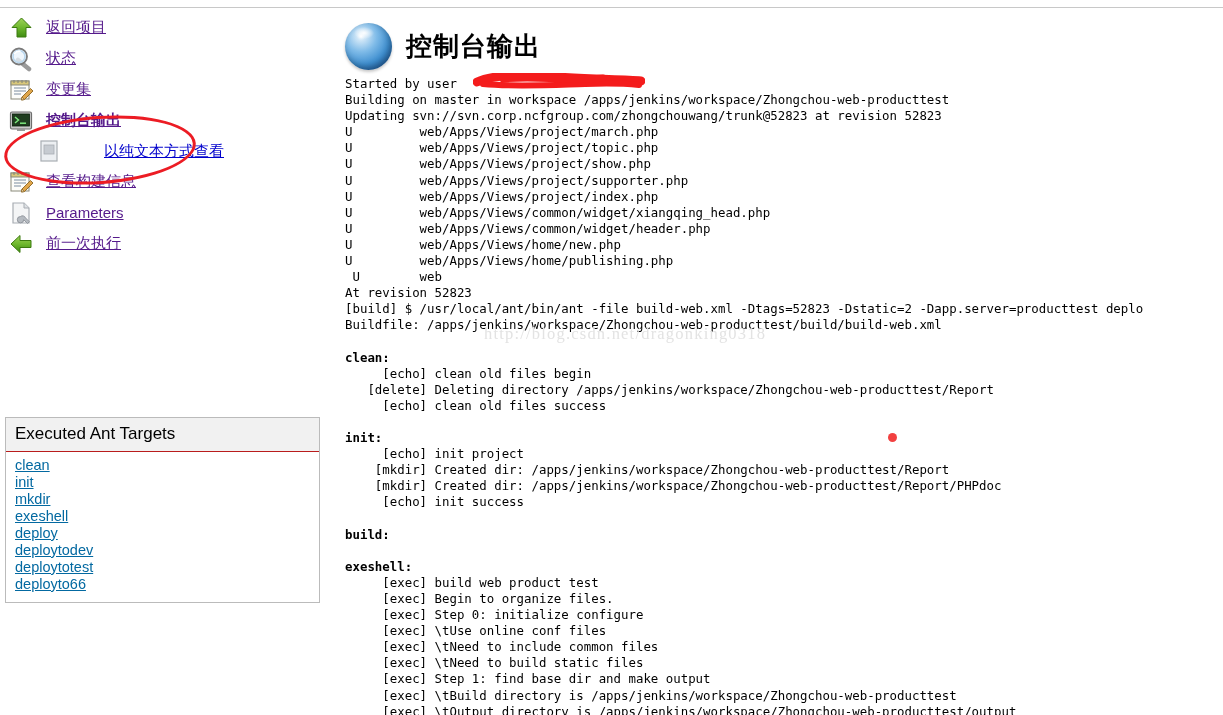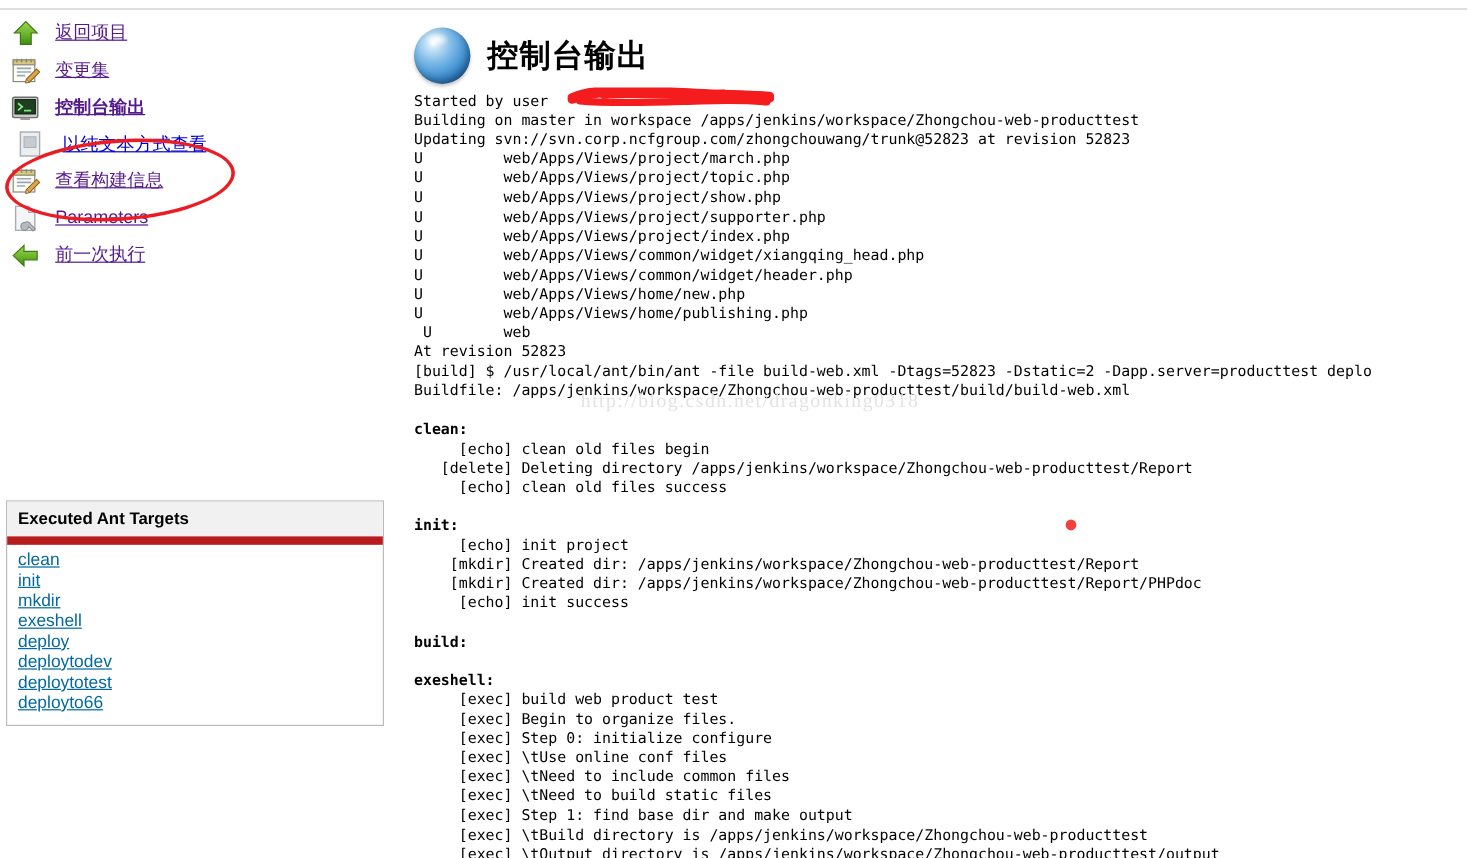--- a/index.html
+++ b/index.html
@@ -25,21 +25,21 @@
   
   #sidebar {
     position: absolute; left: 0; top: 12px;
     width: 325px;
   }
   .task {
     display: flex; align-items: center;
     height: 31px;
     padding-left: 8px;
   }
-  .task.sub { padding-left: 12px; height: 30px; }
+  .task.sub { padding-left: 36px; height: 30px; gap: 28px; }
   .task-icon {
     width: 28px; height: 26px;
     flex: 0 0 28px;
     position: relative;
     margin-right: 10px;
   }
   .task.sub .task-icon { margin-right: 12px; }
   .task-link {
     font-size: 14.5px;
     text-decoration: underline;
@@ -52,24 +52,24 @@
 
   
   #ant-panel {
     position: absolute; left: 5px; top: 417px;
     width: 315px;
     border: 1px solid #bbbbbb;
     background: #ffffff;
   }
   #ant-panel-header {
     background: #f1f1f1;
-    border-bottom: 7px solid #b91c1c;
+    border-bottom: 1px solid #b91c1c;
     padding: 6px 9px 7px 9px;
-    font-size: 14px;
-    font-weight: bold;
+    font-size: 17px;
+    font-weight: normal;
     color: #000;
   }
   #ant-panel-body {
     padding: 5px 9px 9px 9px;
   }
   .ant-target {
     display: block;
     font-size: 14.5px;
     color: #0369a1;
     text-decoration: underline;
@@ -182,20 +182,31 @@
               <linearGradient id="ga" x1="0" y1="0" x2="0" y2="1">
                 <stop offset="0" stop-color="#9fd45a"></stop>
                 <stop offset="0.5" stop-color="#6fb82e"></stop>
                 <stop offset="1" stop-color="#3f8c12"></stop>
               </linearGradient>
             </defs>
             <path d="M13.5 3 L23 12.5 L18 12.5 L18 22 L9 22 L9 12.5 L4 12.5 Z" fill="url(#ga)" stroke="#3c7a10" stroke-width="1"></path>
           </svg>
         </span>
         <a class="task-link cn visited" style="font-weight: normal;">返回项目</a>
+      </div>
+      <div class="task">
+        <span class="task-icon">
+          <svg class="ic" viewBox="0 0 28 26">
+            <line x1="10" y1="14" x2="21" y2="23" stroke="#9a9a9a" stroke-width="4.5" stroke-linecap="round"></line>
+            <circle cx="11" cy="10.5" r="8" fill="#eaf3fb" fill-opacity="0.75" stroke="#7a7a7a" stroke-width="1.8"></circle>
+            <circle cx="11" cy="10.5" r="6" fill="none" stroke="#b9d7ee" stroke-width="1.6"></circle>
+            <path d="M6.5 7.5 A6 6 0 0 1 12 5.2" fill="none" stroke="#ffffff" stroke-width="1.6" stroke-linecap="round"></path>
+          </svg>
+        </span>
+        <a class="task-link cn visited" style="font-weight: normal;">状态</a>
       </div>
       <div class="task">
         <span class="task-icon">
           <svg class="ic" viewBox="0 0 28 26">
             <rect x="3" y="4" width="18" height="18" fill="#fdfdfa" stroke="#8a8a7a" stroke-width="1"></rect>
             <rect x="3" y="4" width="18" height="4" fill="#d9c87a" stroke="#8a8a7a" stroke-width="1"></rect>
             <line x1="6" y1="6" x2="6" y2="3" stroke="#8a8a7a" stroke-width="1.2"></line>
             <line x1="10" y1="6" x2="10" y2="3" stroke="#8a8a7a" stroke-width="1.2"></line>
             <line x1="14" y1="6" x2="14" y2="3" stroke="#8a8a7a" stroke-width="1.2"></line>
             <line x1="18" y1="6" x2="18" y2="3" stroke="#8a8a7a" stroke-width="1.2"></line>

